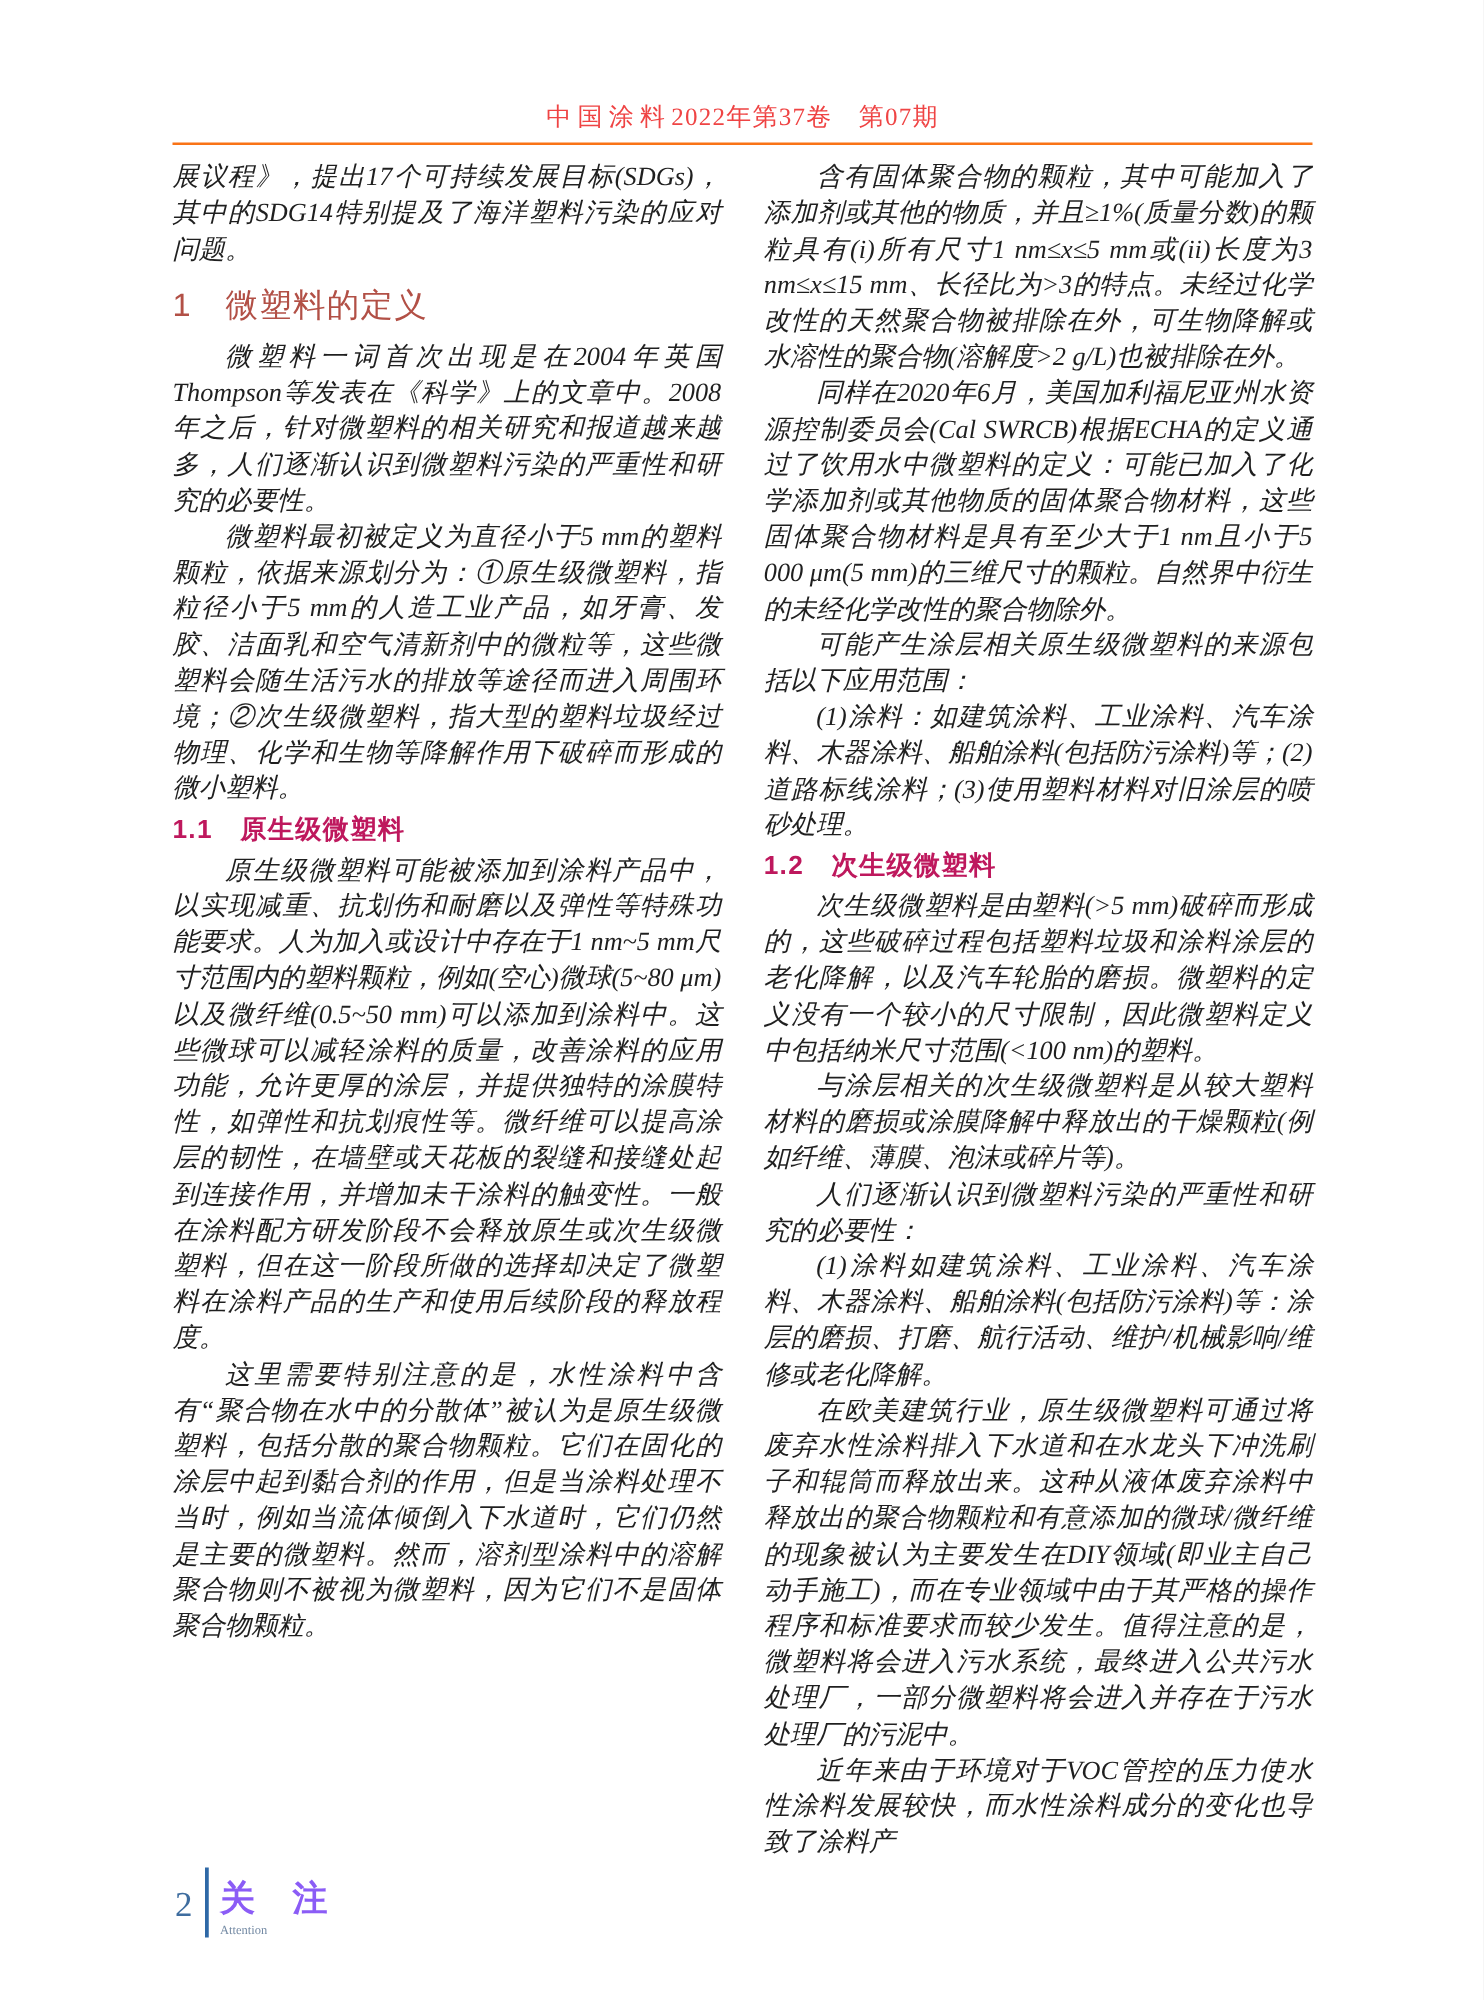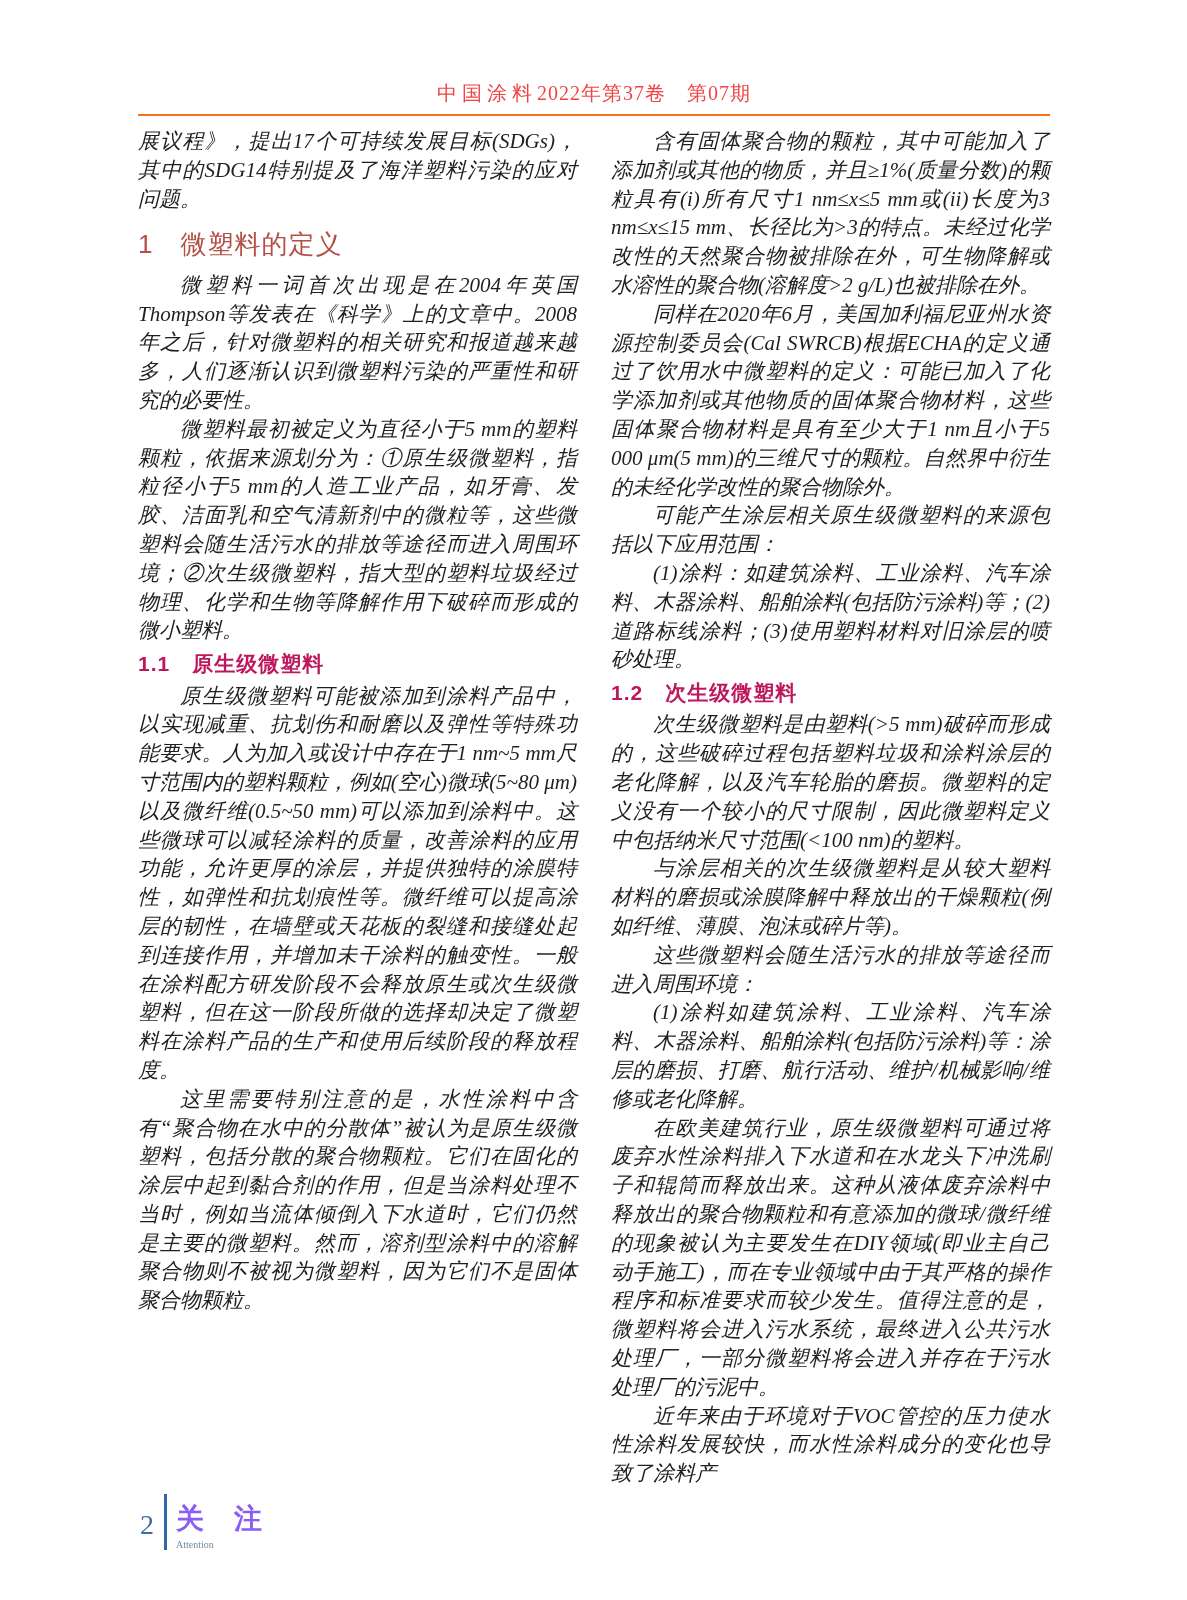--- a/index.html
+++ b/index.html
@@ -73,21 +73,21 @@
     </section>
 
     <section class="col">
       <p>含有固体聚合物的颗粒，其中可能加入了添加剂或其他的物质，并且≥1%(质量分数)的颗粒具有(i)所有尺寸1 nm≤x≤5 mm或(ii)长度为3 nm≤x≤15 mm、长径比为&gt;3的特点。未经过化学改性的天然聚合物被排除在外，可生物降解或水溶性的聚合物(溶解度&gt;2 g/L)也被排除在外。</p>
       <p>同样在2020年6月，美国加利福尼亚州水资源控制委员会(Cal SWRCB)根据ECHA的定义通过了饮用水中微塑料的定义：可能已加入了化学添加剂或其他物质的固体聚合物材料，这些固体聚合物材料是具有至少大于1 nm且小于5 000 μm(5 mm)的三维尺寸的颗粒。自然界中衍生的未经化学改性的聚合物除外。</p>
       <p>可能产生涂层相关原生级微塑料的来源包括以下应用范围：</p>
       <p>(1)涂料：如建筑涂料、工业涂料、汽车涂料、木器涂料、船舶涂料(包括防污涂料)等；(2)道路标线涂料；(3)使用塑料材料对旧涂层的喷砂处理。</p>
       <h3 class="h-sub">1.2　次生级微塑料</h3>
       <p>次生级微塑料是由塑料(&gt;5 mm)破碎而形成的，这些破碎过程包括塑料垃圾和涂料涂层的老化降解，以及汽车轮胎的磨损。微塑料的定义没有一个较小的尺寸限制，因此微塑料定义中包括纳米尺寸范围(&lt;100 nm)的塑料。</p>
       <p>与涂层相关的次生级微塑料是从较大塑料材料的磨损或涂膜降解中释放出的干燥颗粒(例如纤维、薄膜、泡沫或碎片等)。</p>
-      <p>这些微塑料会随生活污水的排放等途径而进入周围环境：</p>
+      <p>人们逐渐认识到微塑料污染的严重性和研究的必要性：</p>
       <p>(1)涂料如建筑涂料、工业涂料、汽车涂料、木器涂料、船舶涂料(包括防污涂料)等：涂层的磨损、打磨、航行活动、维护/机械影响/维修或老化降解。</p>
       <p>在欧美建筑行业，原生级微塑料可通过将废弃水性涂料排入下水道和在水龙头下冲洗刷子和辊筒而释放出来。这种从液体废弃涂料中释放出的聚合物颗粒和有意添加的微球/微纤维的现象被认为主要发生在DIY领域(即业主自己动手施工)，而在专业领域中由于其严格的操作程序和标准要求而较少发生。值得注意的是，微塑料将会进入污水系统，最终进入公共污水处理厂，一部分微塑料将会进入并存在于污水处理厂的污泥中。</p>
       <p>近年来由于环境对于VOC管控的压力使水性涂料发展较快，而水性涂料成分的变化也导致了涂料产</p>
     </section>
 
   </div>
 
   <div class="footer">
     <span class="pagenum">2</span>
     <span class="vbar"></span>

